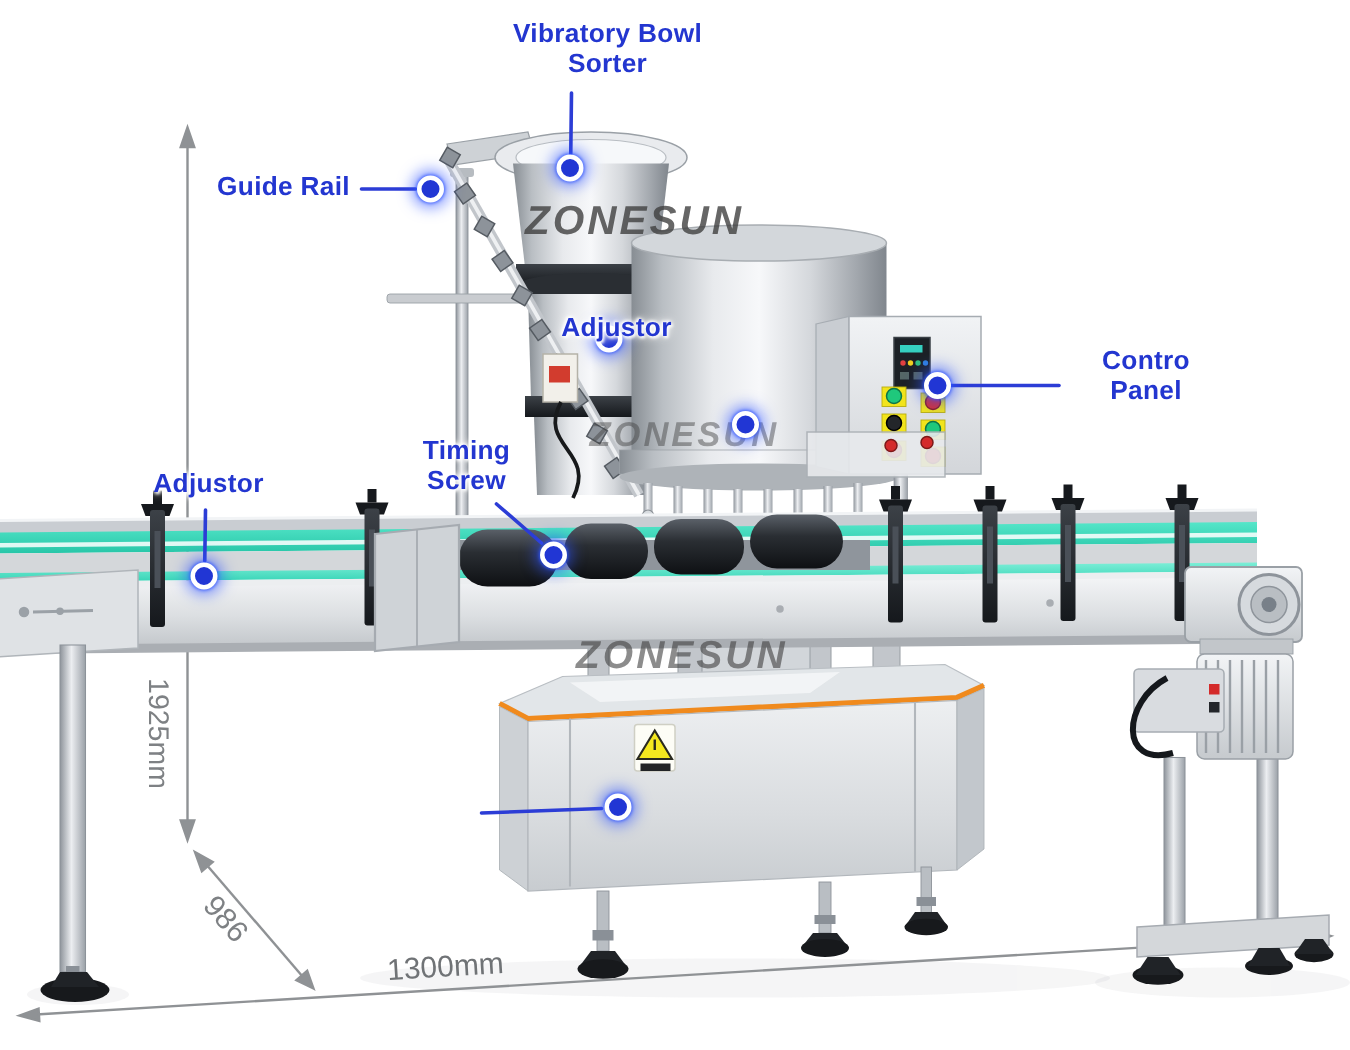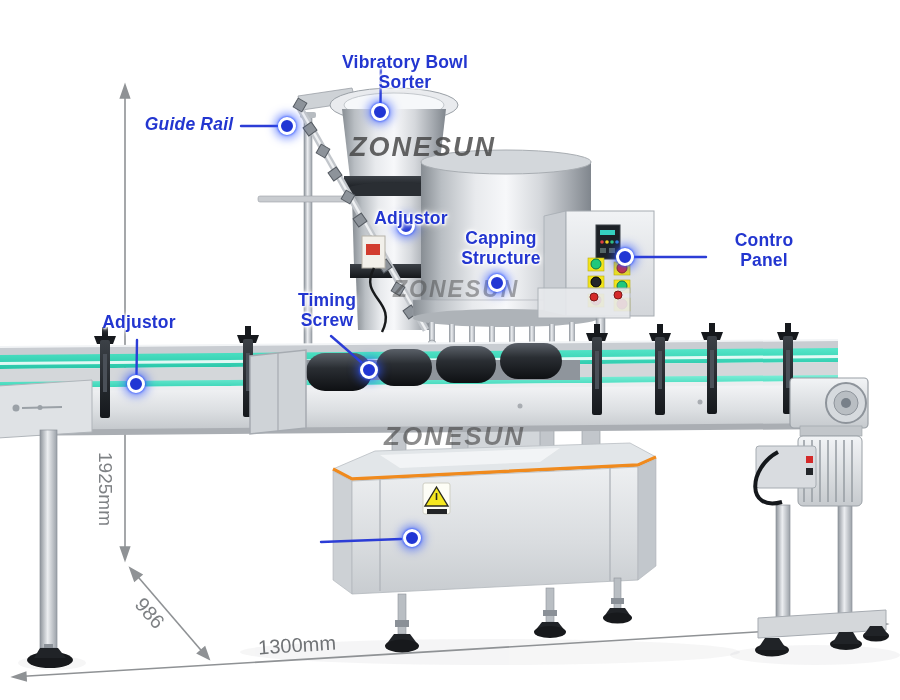--- a/index.html
+++ b/index.html
@@ -359,29 +359,27 @@
       <line x1="331" y1="336" x2="361" y2="362"></line>
       <line x1="137" y1="340" x2="136.5" y2="374"></line>
       <line x1="321" y1="542" x2="401" y2="539"></line>
     </g>
   </svg>
 
   <div class="wm w1" style="left:350px;top:134px;">ZONESUN</div>
   <div class="wm w3" style="left:393px;top:278px;">ZONESUN</div>
   <div class="wm w2" style="left:384px;top:423px;">ZONESUN</div>
 
-  <div class="callout" style="left:405px;top:12px;margin-top:40px;">Vibratory Bowl
+  <div class="callout" style="left:405px;top:12px;">Vibratory Bowl
 Sorter</div>
-  <div class="callout" style="left:189px;top:114px;font-style:italic;">Guide Rail</div>
+  <div class="callout" style="left:189px;top:114px;">Guide Rail</div>
   <div class="callout" style="left:411px;top:208px;">Adjustor</div>
-  <div class="callout" style="left:501px;top:228px;">Capping
-Structure</div>
   <div class="callout" style="left:742px;top:230px;margin-left:22px;">Contro
 Panel</div>
-  <div class="callout" style="left:327px;top:290px;">Timing
+  <div class="callout" style="left:311px;top:290px;">Timing
 Screw</div>
   <div class="callout" style="left:139px;top:312px;">Adjustor</div>
 
   <div class="marker" style="left:380px;top:112px;"></div>
   <div class="marker" style="left:287px;top:126px;"></div>
   <div class="marker" style="left:406px;top:226px;"></div>
   <div class="marker" style="left:497px;top:283px;"></div>
   <div class="marker" style="left:625px;top:257px;"></div>
   <div class="marker" style="left:369px;top:370px;"></div>
   <div class="marker" style="left:136px;top:384px;"></div>

